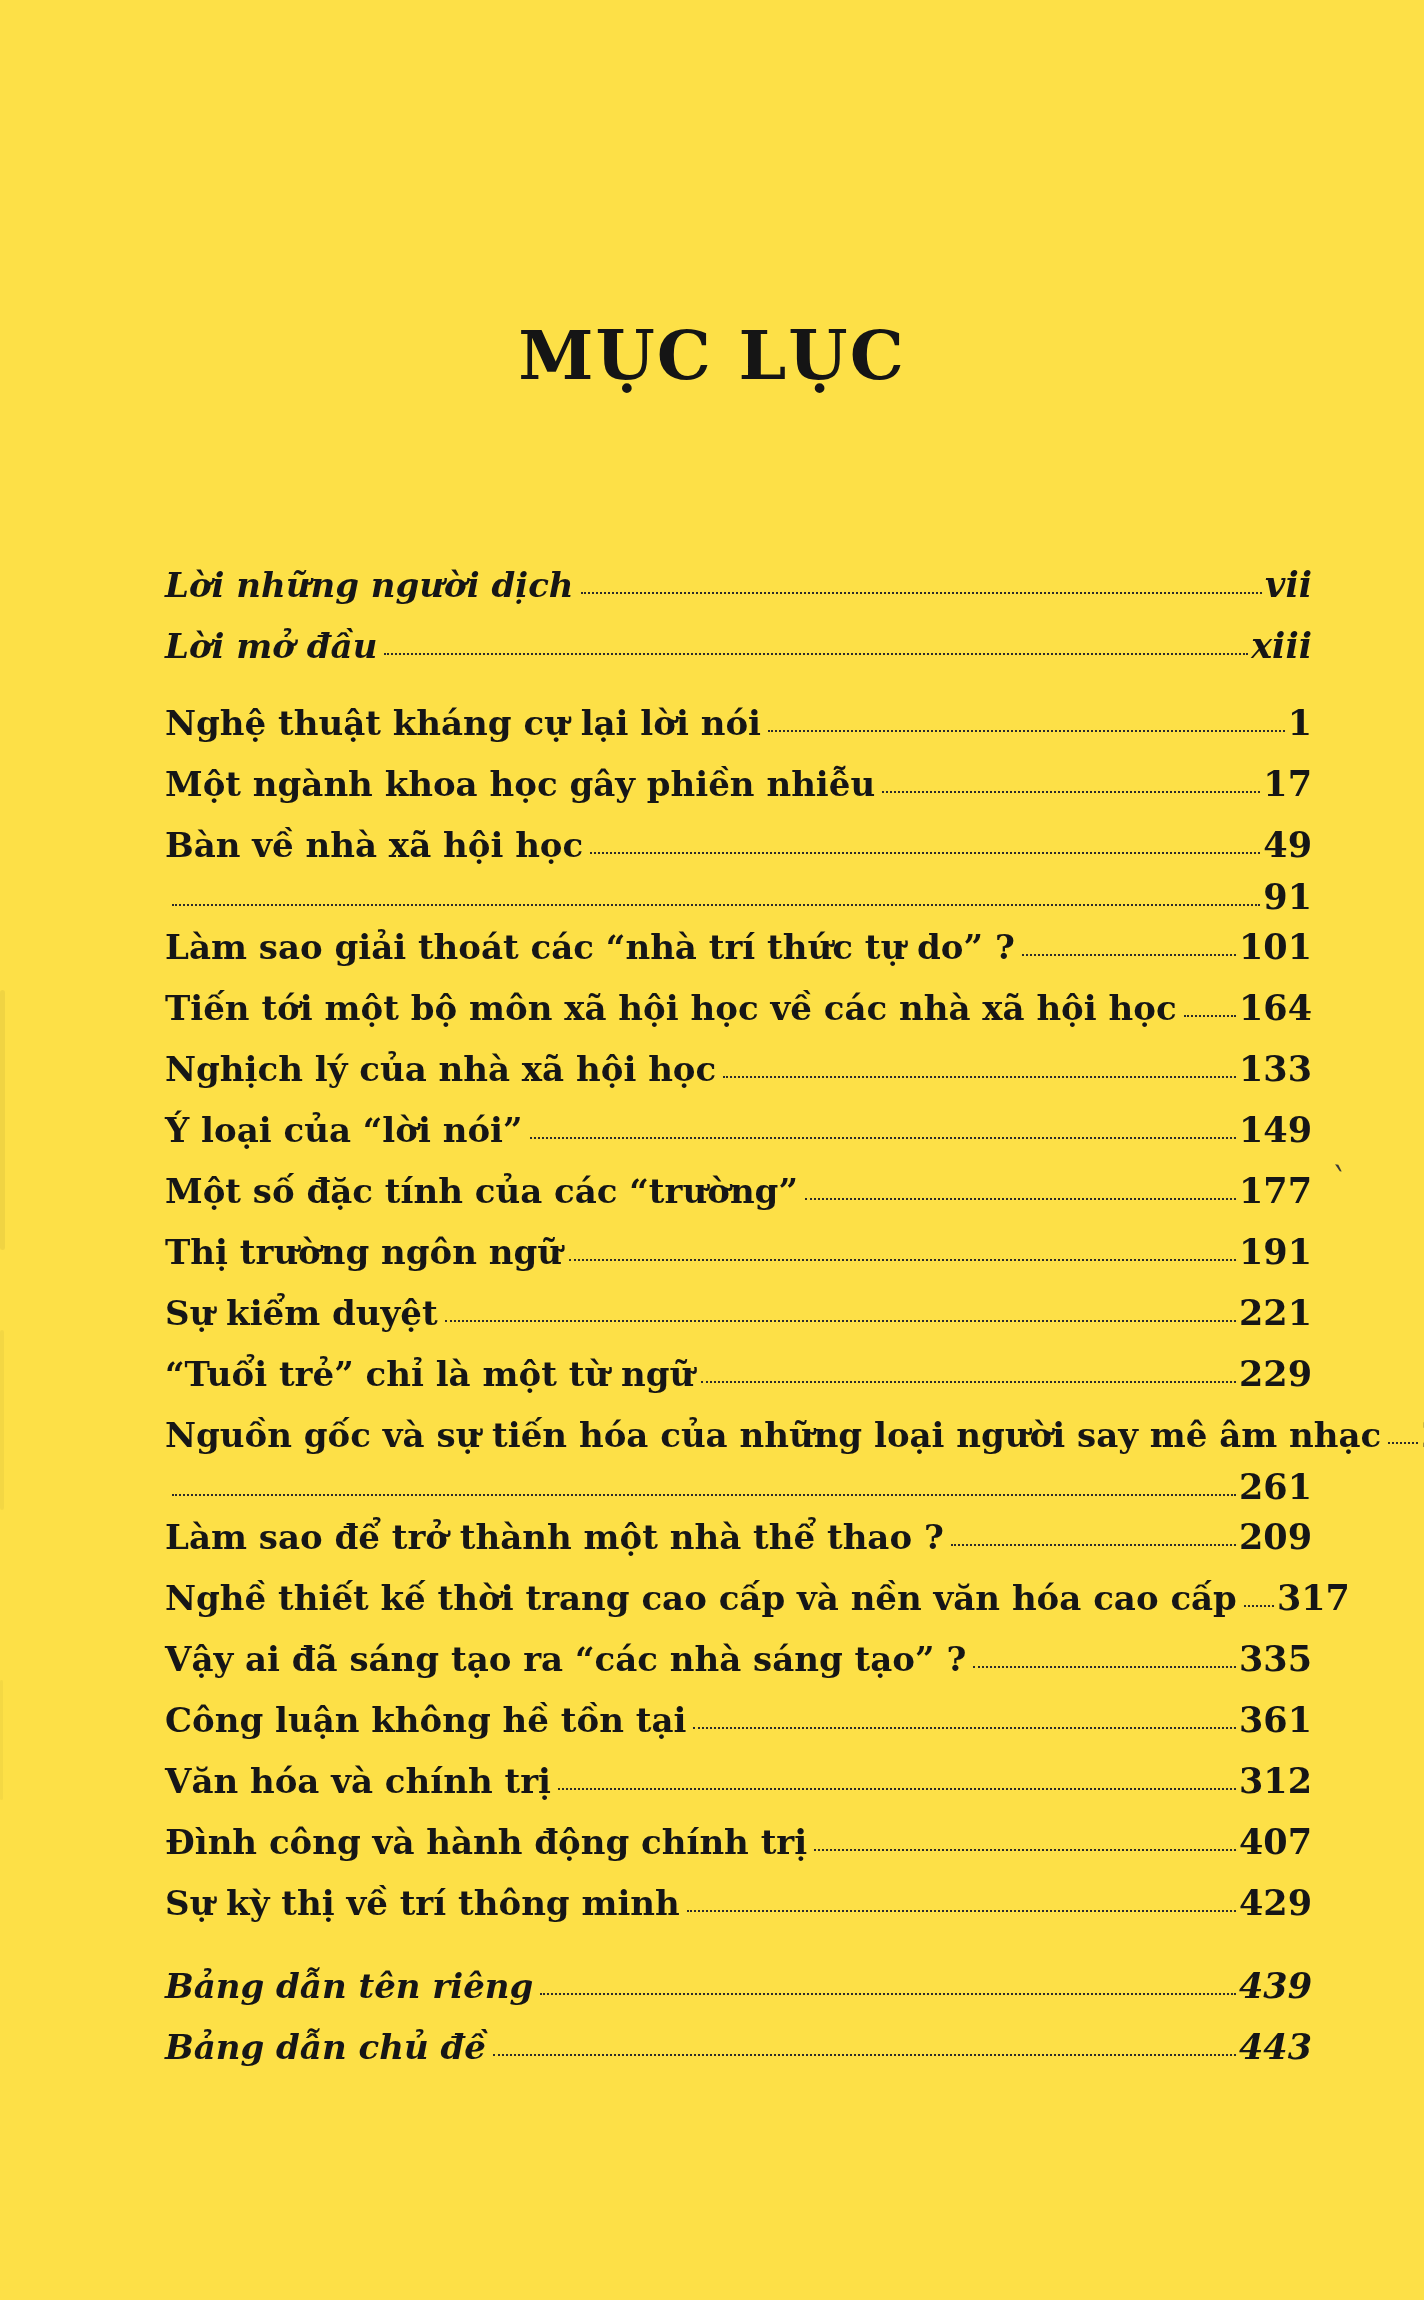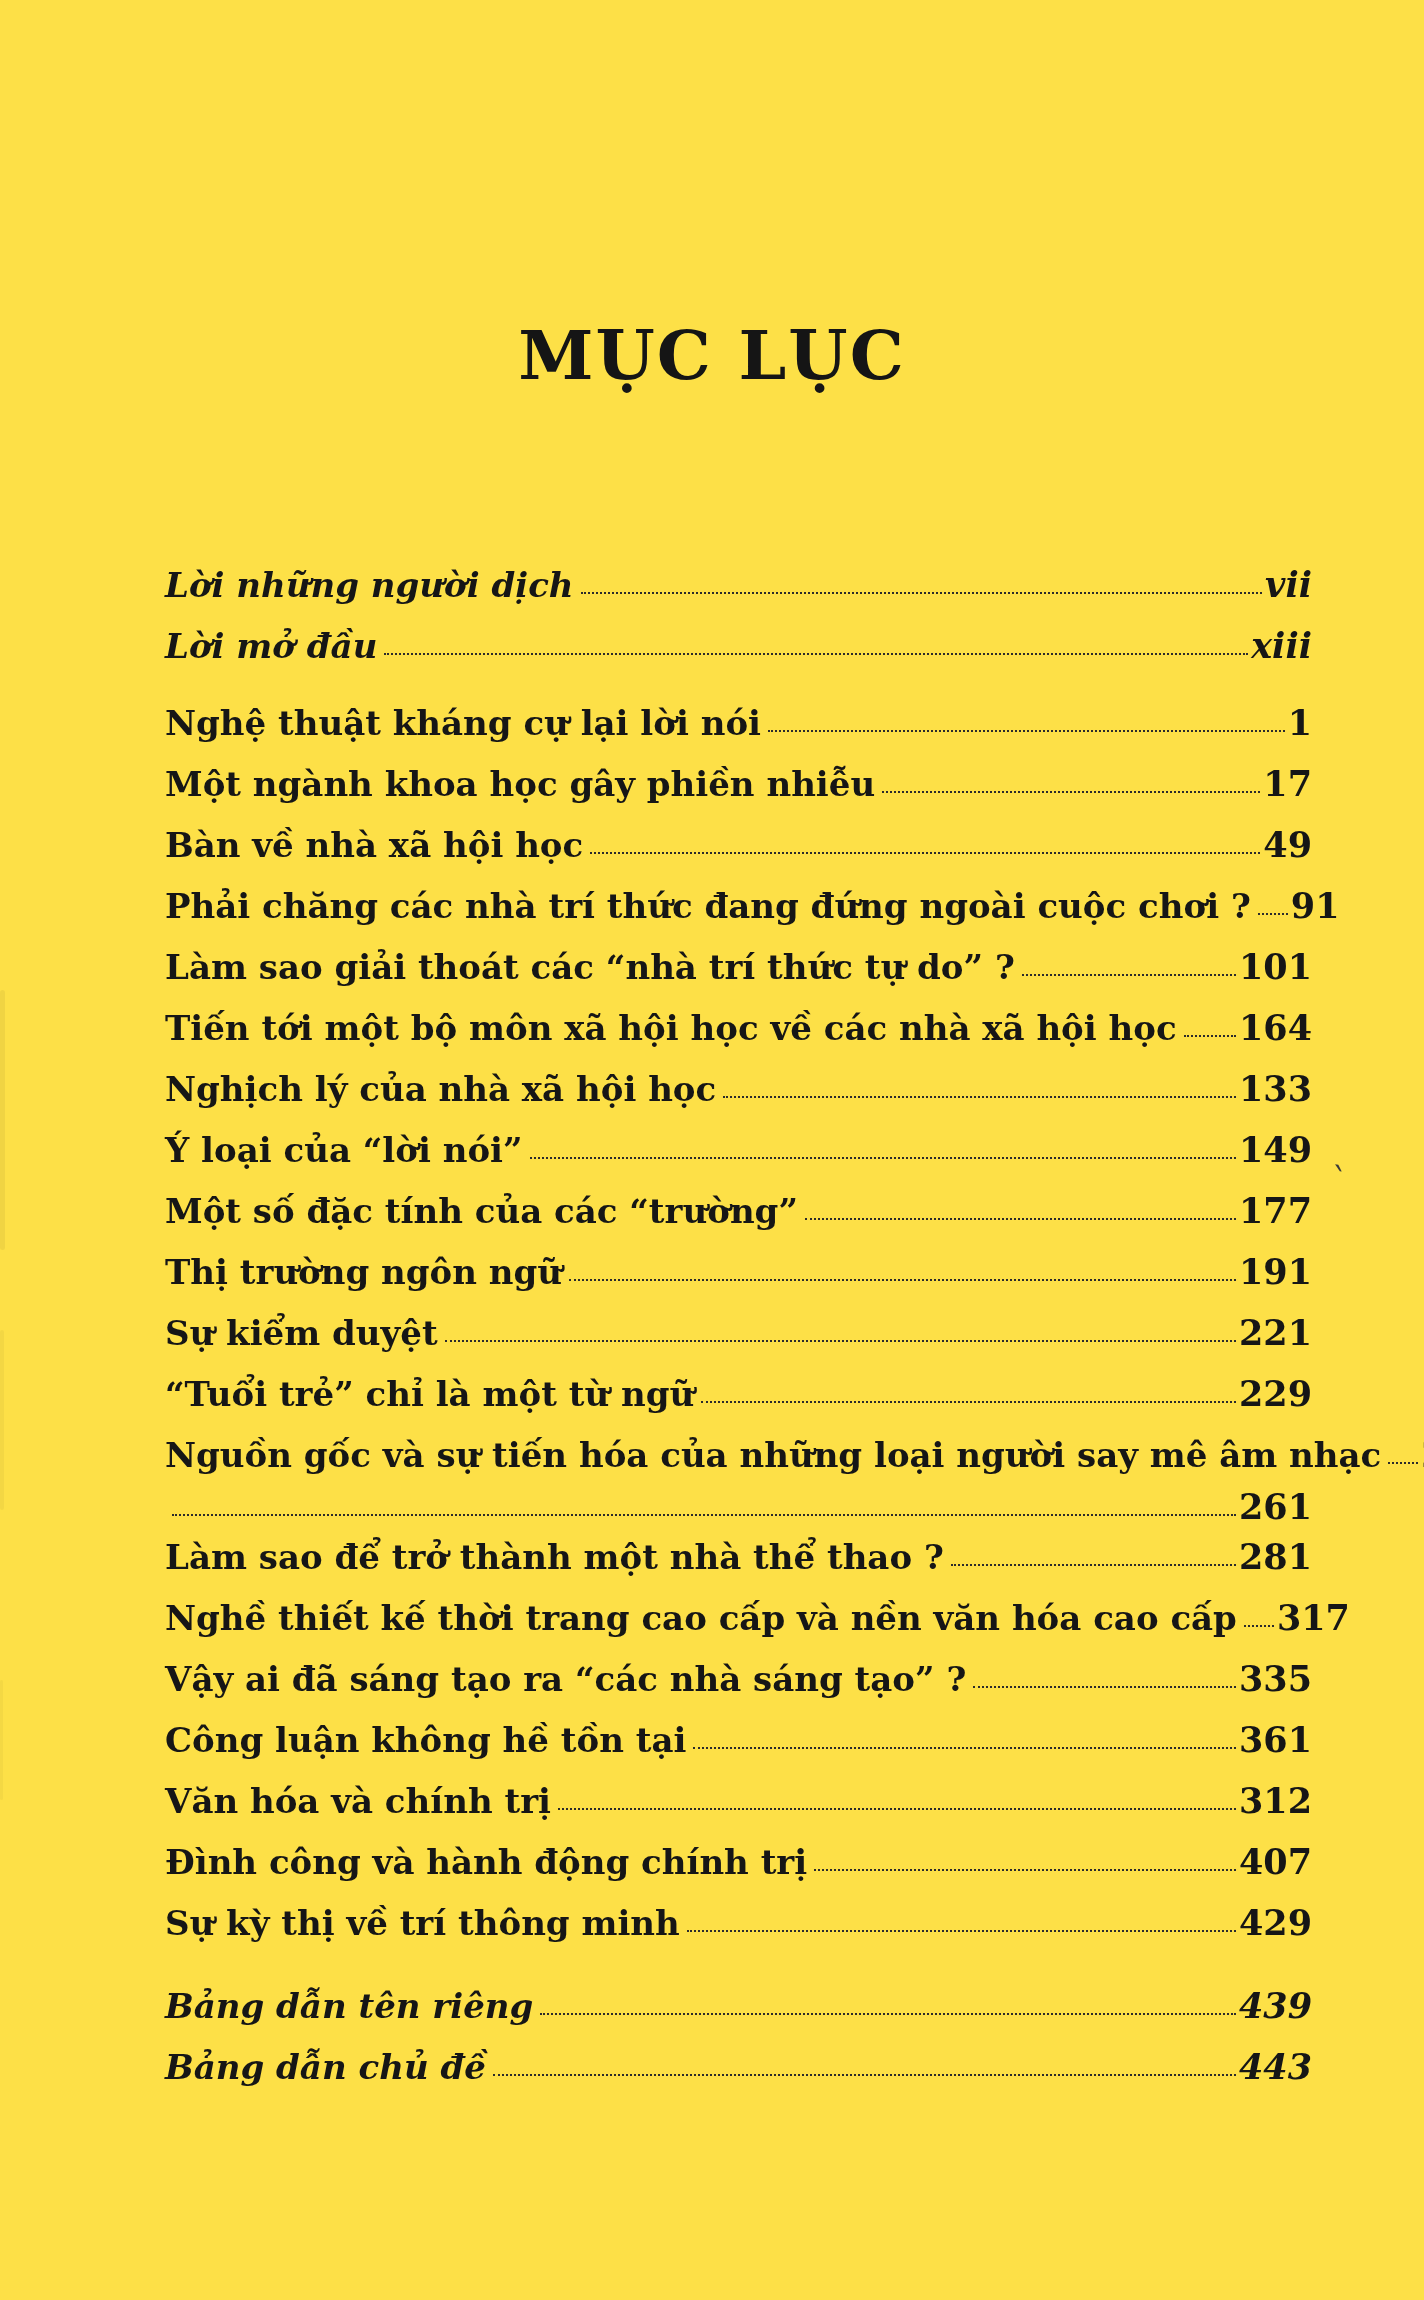--- a/index.html
+++ b/index.html
@@ -111,21 +111,20 @@
           <span class="toc-label">Một ngành khoa học gây phiền nhiễu</span>
           <span class="toc-leader"></span>
           <span class="toc-page">17</span>
         </div>
         <div class="toc-row">
           <span class="toc-label">Bàn về nhà xã hội học</span>
           <span class="toc-leader"></span>
           <span class="toc-page">49</span>
         </div>
         <div class="toc-row">
-          <span class="toc-label">Phải chăng các nhà trí thức đang đứng ngoài cuộc chơi ?</span>
           <span class="toc-leader"></span>
           <span class="toc-page">91</span>
         </div>
         <div class="toc-row">
           <span class="toc-label">Làm sao giải thoát các “nhà trí thức tự do” ?</span>
           <span class="toc-leader"></span>
           <span class="toc-page">101</span>
         </div>
         <div class="toc-row">
           <span class="toc-label">Tiến tới một bộ môn xã hội học về các nhà xã hội học</span>
@@ -167,21 +166,21 @@
           <span class="toc-leader"></span>
           <span class="toc-page">249</span>
         </div>
         <div class="toc-row">
           <span class="toc-leader"></span>
           <span class="toc-page">261</span>
         </div>
         <div class="toc-row">
           <span class="toc-label">Làm sao để trở thành một nhà thể thao ?</span>
           <span class="toc-leader"></span>
-          <span class="toc-page">281</span>
+          <span class="toc-page">209</span>
         </div>
         <div class="toc-row">
           <span class="toc-label">Nghề thiết kế thời trang cao cấp và nền văn hóa cao cấp</span>
           <span class="toc-leader"></span>
           <span class="toc-page">317</span>
         </div>
         <div class="toc-row">
           <span class="toc-label">Vậy ai đã sáng tạo ra “các nhà sáng tạo” ?</span>
           <span class="toc-leader"></span>
           <span class="toc-page">335</span>

